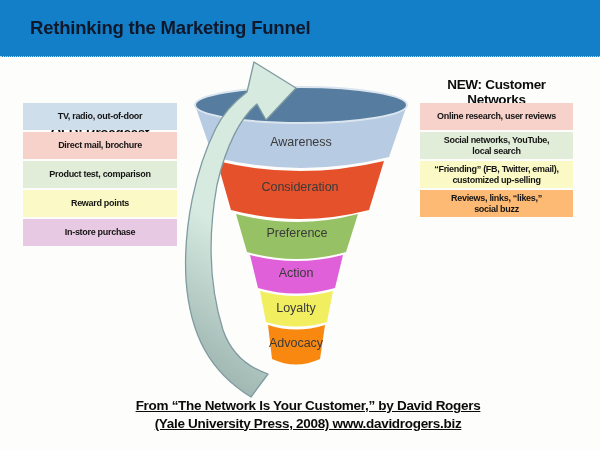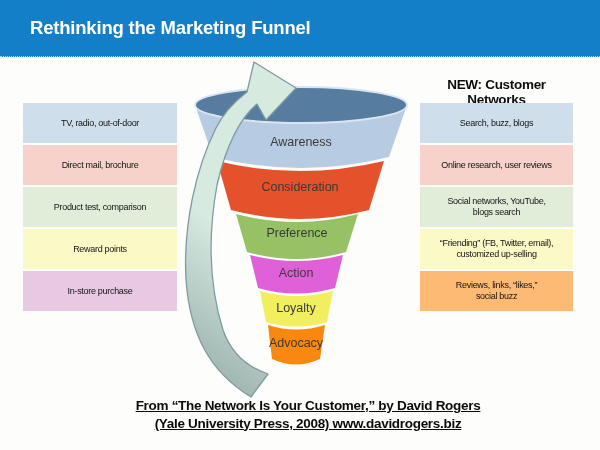--- a/index.html
+++ b/index.html
@@ -10,37 +10,37 @@
     -webkit-font-smoothing:antialiased;
   }
   .header{
     position:absolute;left:0;top:0;width:600px;height:57px;
     display:flex;align-items:center;
     border-bottom:1px dotted #c9d4d0;
     box-sizing:border-box;
   }
   .header h1{
     margin:0 0 0 30px;
-    font-size:18.5px;font-weight:bold;color:#ffffff;
+    font-size:18.5px;font-weight:bold;color:#0f172a;
     letter-spacing:-0.2px;
   }
   .col-heading{
     position:absolute;top:77px;height:18px;
     font-size:13.5px;font-weight:bold;color:#0d0d0d;
     letter-spacing:-0.3px;text-align:center;
   }
   #old-heading{left:23px;width:154px;margin-top:48px;}
   #new-heading{left:420px;width:153px;}
   .column{position:absolute;top:103px;display:flex;flex-direction:column;gap:2px;}
   #old-column{left:23px;width:154px;}
   #new-column{left:420px;width:153px;}
   .box{
-    height:40px;display:flex;align-items:center;justify-content:center;
+    height:27px;display:flex;align-items:center;justify-content:center;
     text-align:center;
-    font-size:9px;font-weight:normal;color:#141414;
+    font-size:9px;font-weight:bold;color:#141414;
     letter-spacing:-0.3px;line-height:11px;
     white-space:pre-line;
     box-sizing:border-box;padding:12px 2px;
   }
   #funnel-svg{position:absolute;left:0;top:0;pointer-events:none;}
   .funnel-label{
     font-size:12.5px;fill:#3a3a3a;text-anchor:middle;
     font-family:"Liberation Sans","DejaVu Sans",sans-serif;
   }
   .footer{
@@ -62,24 +62,23 @@
 
 <div class="column" id="old-column">
   <div class="box" style="background-color: rgb(207, 222, 235);">TV, radio, out-of-door</div>
   <div class="box" style="background-color: rgb(247, 210, 202);">Direct mail, brochure</div>
   <div class="box" style="background-color: rgb(226, 237, 217);">Product test, comparison</div>
   <div class="box" style="background-color: rgb(251, 250, 198);">Reward points</div>
   <div class="box" style="background-color: rgb(232, 201, 227);">In-store purchase</div>
 </div>
 
 <div class="column" id="new-column">
-  <div class="box" style="background-color: rgb(207, 222, 235);">Search, buzz, blogs</div>
   <div class="box" style="background-color: rgb(247, 210, 202);">Online research, user reviews</div>
   <div class="box" style="background-color: rgb(226, 237, 217);">Social networks, YouTube,
-blogs search</div>
+local search</div>
   <div class="box" style="background-color: rgb(251, 250, 198);">“Friending” (FB, Twitter, email),
 customized up-selling</div>
   <div class="box" style="background-color: #fdba74;">Reviews, links, “likes,”
 social buzz</div>
 </div>
 
 <svg id="funnel-svg" width="600" height="450" viewBox="0 0 600 450" xmlns="http://www.w3.org/2000/svg">
   <defs>
     <linearGradient id="arrowGrad" x1="0" y1="1" x2="0.25" y2="0">
       <stop offset="0" stop-color="#8fa7a4"></stop>

